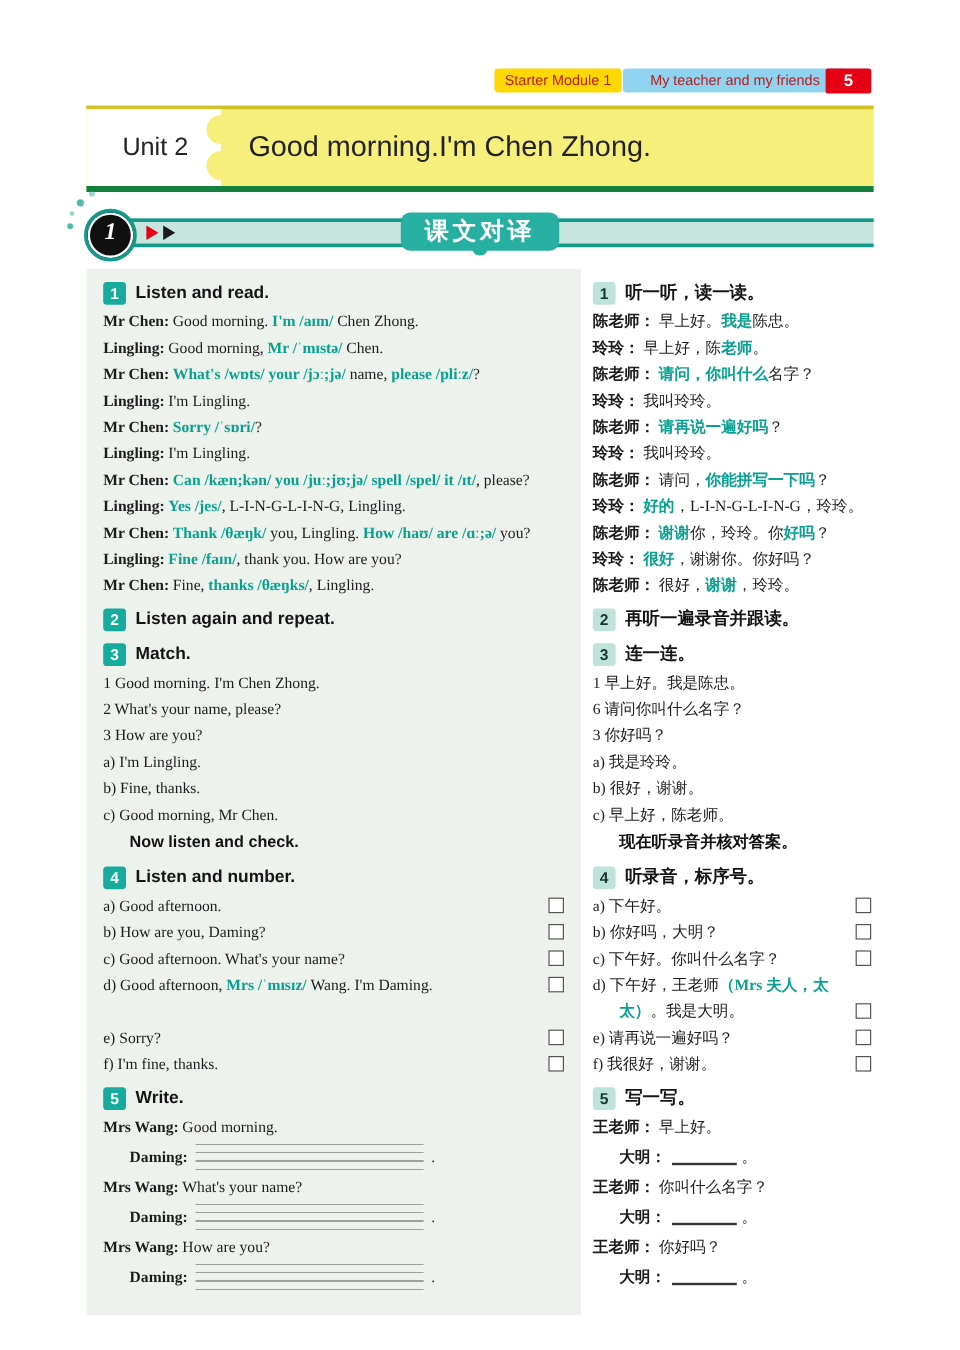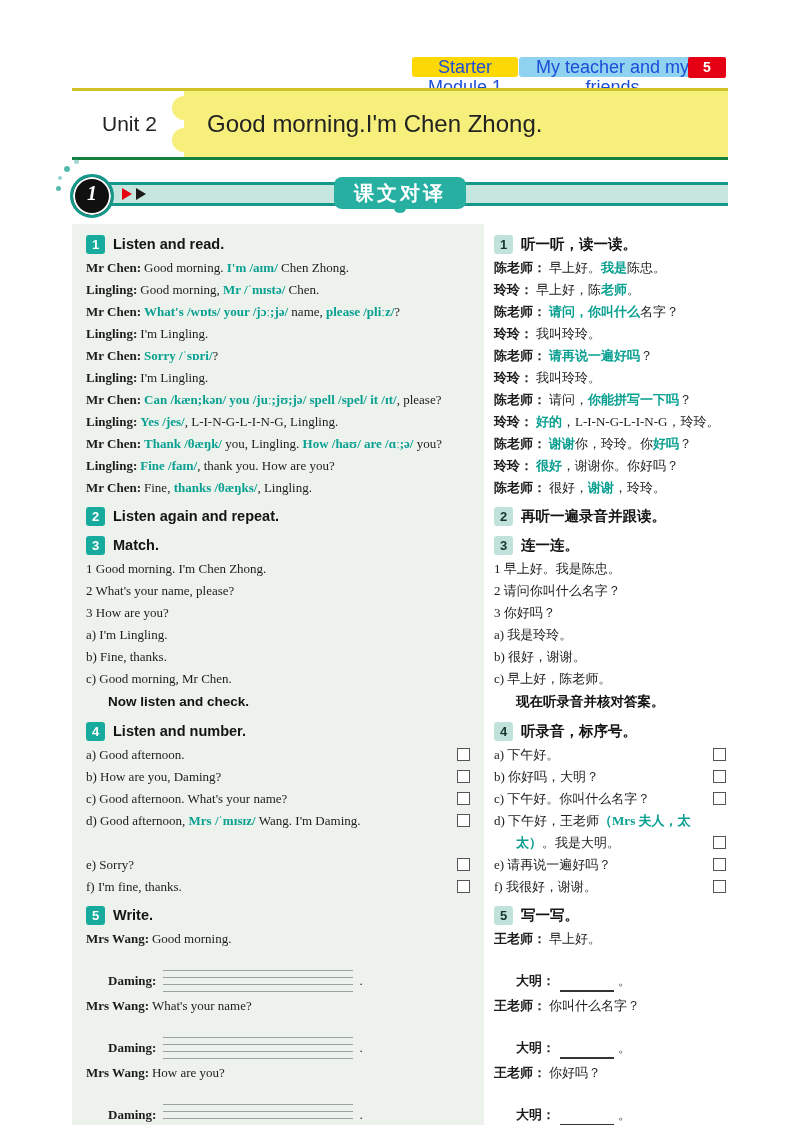--- a/index.html
+++ b/index.html
@@ -1,29 +1,29 @@
 <!DOCTYPE html>
 <html><head>
 <meta charset="utf-8">
 <style>
   html,body{margin:0;padding:0;background:#fff;}
   .canvas{position:relative;width:800px;height:1125px;background:#ffffff;overflow:hidden;
           font-family:"Liberation Sans",sans-serif;color:#1c1c1c;}
 
   
   .hdr-badge{position:absolute;top:57px;height:20px;line-height:20px;text-align:center;
-             font-size:18px;color:#1d4ed8;border-radius:3px;}
+             font-size:12px;color:#b91c1c;border-radius:3px;}
   .hdr-yellow{left:412px;width:106px;background:#fed802;}
   .hdr-blue{left:519px;width:187px;background:#8fd3f1;}
   .hdr-red{left:688px;width:38px;height:21px;line-height:21px;background:#e60013;color:#fff;
            font-weight:bold;font-size:14px;border-radius:2px;}
 
   
   .banner{position:absolute;top:88px;left:72px;width:656px;height:72px;box-sizing:border-box;
-          background:#f6ef7b;border-top:3px solid #cfc126;border-bottom:3px solid #15803d;}
+          background:#f6ef7b;border-top:3px solid #cfc126;border-bottom:5px solid #15803d;}
   .banner .white-tab{position:absolute;left:0;top:0;bottom:0;width:112px;background:#fff;}
   .banner .bump{position:absolute;width:24px;height:24px;border-radius:50%;background:#f6ef7b;left:100px;}
   .bump1{top:5px;} .bump2{bottom:5px;}
   .unit-label{position:absolute;left:30px;top:50%;transform:translateY(-50%);
               font-size:21px;color:#222;z-index:2;}
   .unit-title{position:absolute;left:135px;top:50%;transform:translateY(-50%);
               font-size:24px;color:#222;}
 
   
   .band{position:absolute;top:182px;left:72px;right:72px;height:24px;}
@@ -60,21 +60,21 @@
   .txt{flex:1;padding-left:22px;text-indent:-22px;}
   .spk{font-weight:bold;padding-right:3px;}
   .hl{color:#0aa091;font-weight:bold;}
   .note{font-family:"Liberation Sans",sans-serif;font-weight:bold;font-size:13.5px;
         line-height:24px;padding-left:22px;color:#111;}
   .gap{height:22px;}
   .cbox{width:11px;height:11px;flex:none;border:1.5px solid #555;background:#fff;
         margin:0 2px 5px 8px;}
 
   .row.wrow{margin:3px 0;}
-  .row.wrow .txt{display:flex;align-items:flex-end;text-indent:0;padding-left:22px;margin-top:17px;}
+  .row.wrow .txt{display:flex;text-indent:0;padding-left:22px;}
   .row.wrow .spk{white-space:nowrap;}
   .stave{flex:1;max-width:190px;height:22px;margin:0 4px;
          background:repeating-linear-gradient(to bottom,#97a39c 0 1px,transparent 1px 7px);}
   .blank{display:inline-block;width:54px;height:16px;border-bottom:2px solid #333;margin:0 2px;}
   .period{padding-left:2px;}
 </style>
 </head>
 <body>
 
 <div class="canvas">
@@ -291,21 +291,21 @@
         </div>
         <div class="sec">
           <div class="sec-head">
             <span class="badge badge-lt">3</span>
             <span class="sec-title">连一连。</span>
           </div>
           <div class="row">
             <div class="txt"><span>1 早上好。我是陈忠。</span></div>
           </div>
           <div class="row">
-            <div class="txt"><span>2 请问你叫什么名字？</span></div>
+            <div class="txt"><span>6 请问你叫什么名字？</span></div>
           </div>
           <div class="row">
             <div class="txt"><span>3 你好吗？</span></div>
           </div>
           <div class="row">
             <div class="txt"><span>a) 我是玲玲。</span></div>
           </div>
           <div class="row">
             <div class="txt"><span>b) 很好，谢谢。</span></div>
           </div>

